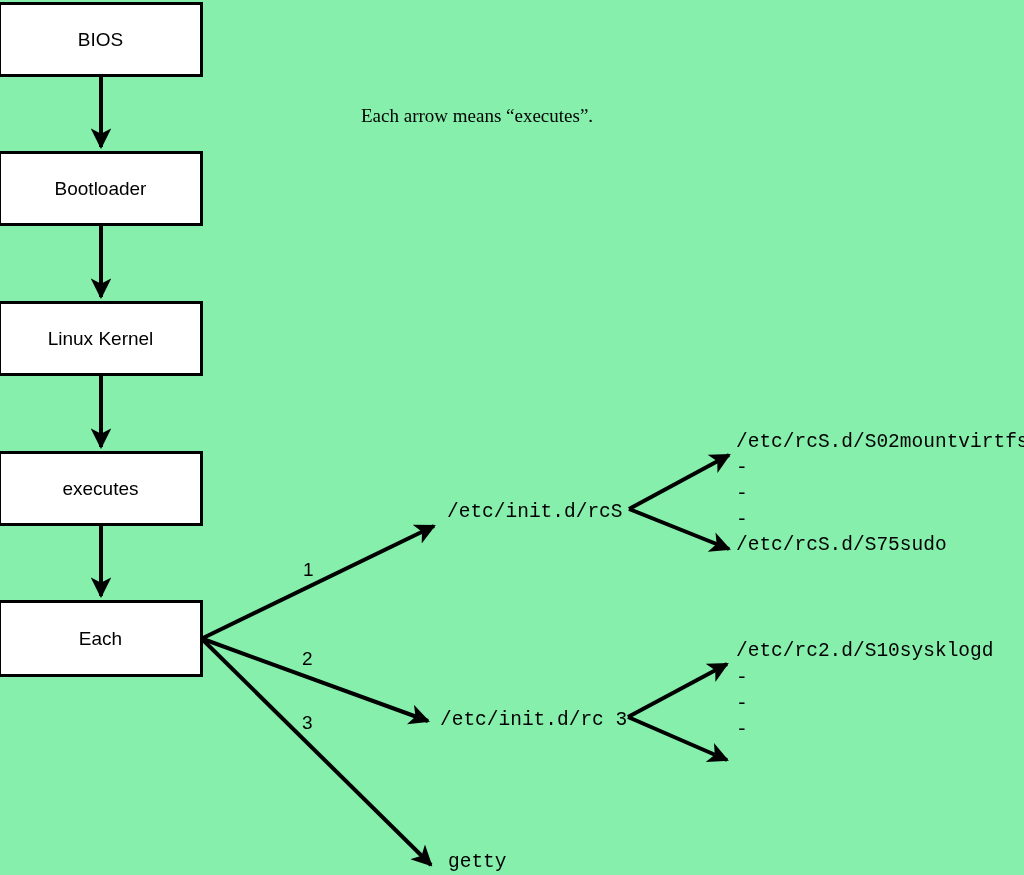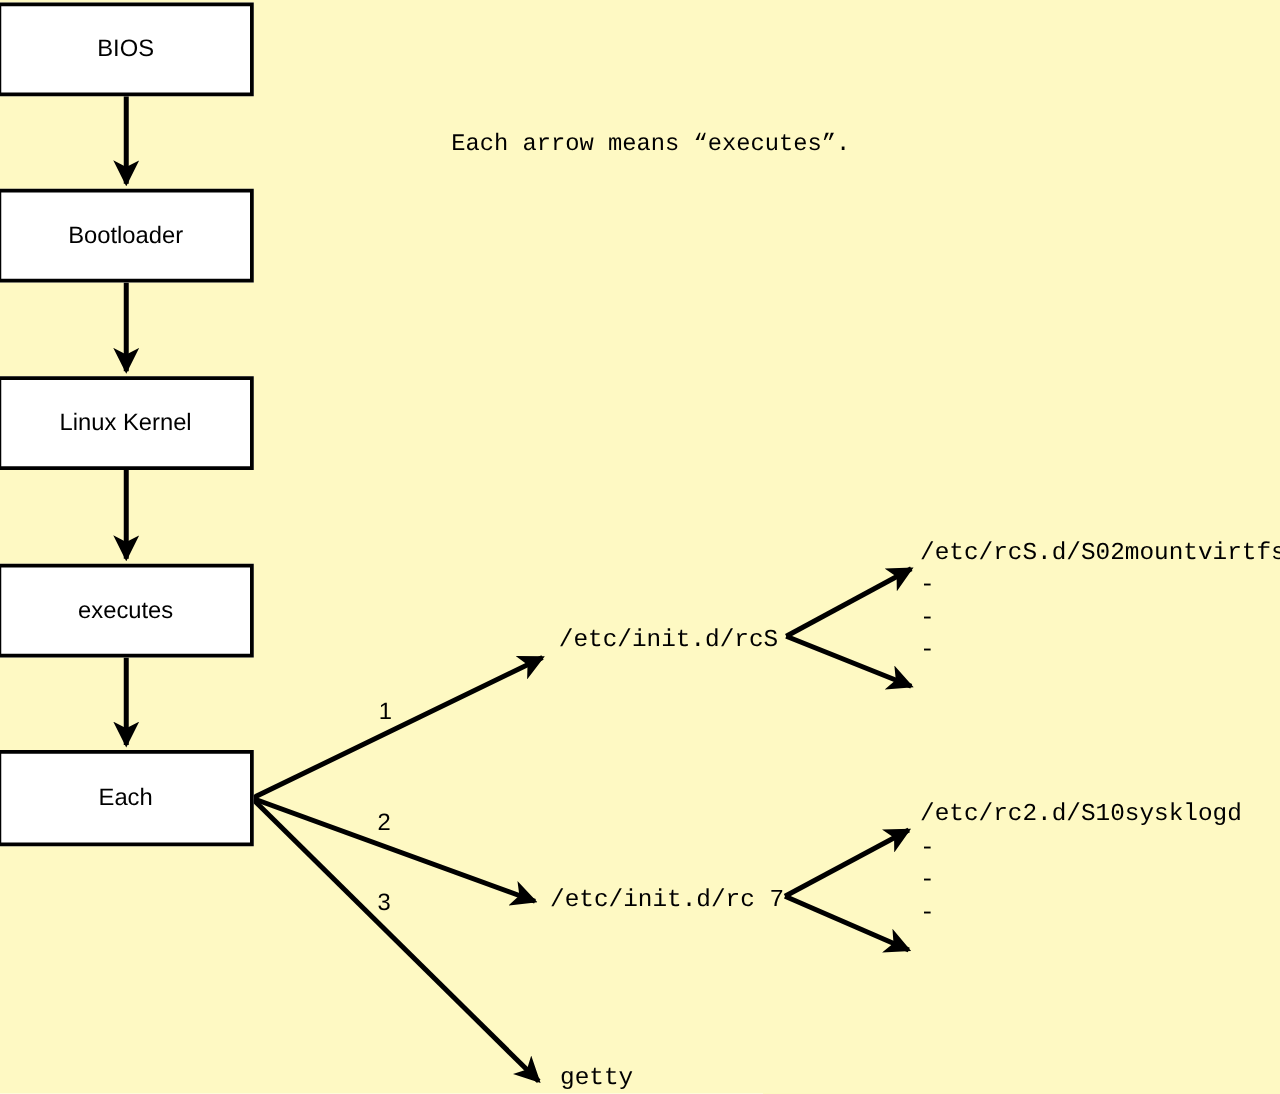--- a/index.html
+++ b/index.html
@@ -4,21 +4,21 @@
 <style>
   html, body {
     margin: 0;
     padding: 0;
     background: #ffffff;
   }
   #canvas {
     position: relative;
     width: 1024px;
     height: 875px;
-    background: #fef9c3;
+    background: #86efac;
     overflow: hidden;
     font-family: "Liberation Sans", sans-serif;
   }
   svg.layer {
     position: absolute;
     left: 0;
     top: 0;
     width: 1024px;
     height: 875px;
     overflow: visible;
@@ -34,21 +34,21 @@
   }
   .node-label {
     font-family: "Liberation Sans", sans-serif;
     font-size: 19px;
     color: #000000;
     line-height: 1;
     white-space: nowrap;
   }
   .note-text {
     position: absolute;
-    font-family: Liberation Mono, monospace;
+    font-family: Liberation Serif, serif;
     font-size: 19px;
     color: #000000;
     white-space: nowrap;
     line-height: 1;
     text-align: right;
   }
   .mono-text {
     position: absolute;
     font-family: "Liberation Mono", "DejaVu Sans Mono", monospace;
     font-size: 19.5px;
@@ -122,27 +122,28 @@
   </div>
 
   <div class="note-text" style="left:361px; top:106px;">Each arrow means “executes”.</div>
 
   <div class="edge-num" style="left:303px; top:560px;">1</div>
   <div class="edge-num" style="left:302px; top:649px;">2</div>
   <div class="edge-num" style="left:302px; top:713px;">3</div>
 
   <div class="mono-text" style="left:447px; top:503px;">/etc/init.d/rcS</div>
 
-  <div class="mono-text" style="left:440px; top:711px;">/etc/init.d/rc 7</div>
+  <div class="mono-text" style="left:440px; top:711px;">/etc/init.d/rc 3</div>
 
   <div class="mono-text" style="left:448px; top:853px;">getty</div>
 
   <div class="mono-text" style="left:736px; top:433px;">/etc/rcS.d/S02mountvirtfs</div>
   <div class="dash-mark" style="left:736px; top:459px;">-</div>
   <div class="dash-mark" style="left:736px; top:485px;">-</div>
   <div class="dash-mark" style="left:736px; top:511px;">-</div>
+  <div class="mono-text" style="left:736px; top:536px;">/etc/rcS.d/S75sudo</div>
 
   <div class="mono-text" style="left:736px; top:642px;">/etc/rc2.d/S10sysklogd</div>
   <div class="dash-mark" style="left:736px; top:669px;">-</div>
   <div class="dash-mark" style="left:736px; top:695px;">-</div>
   <div class="dash-mark" style="left:736px; top:721px;">-</div>
 
 </div>
 
 </body></html>

